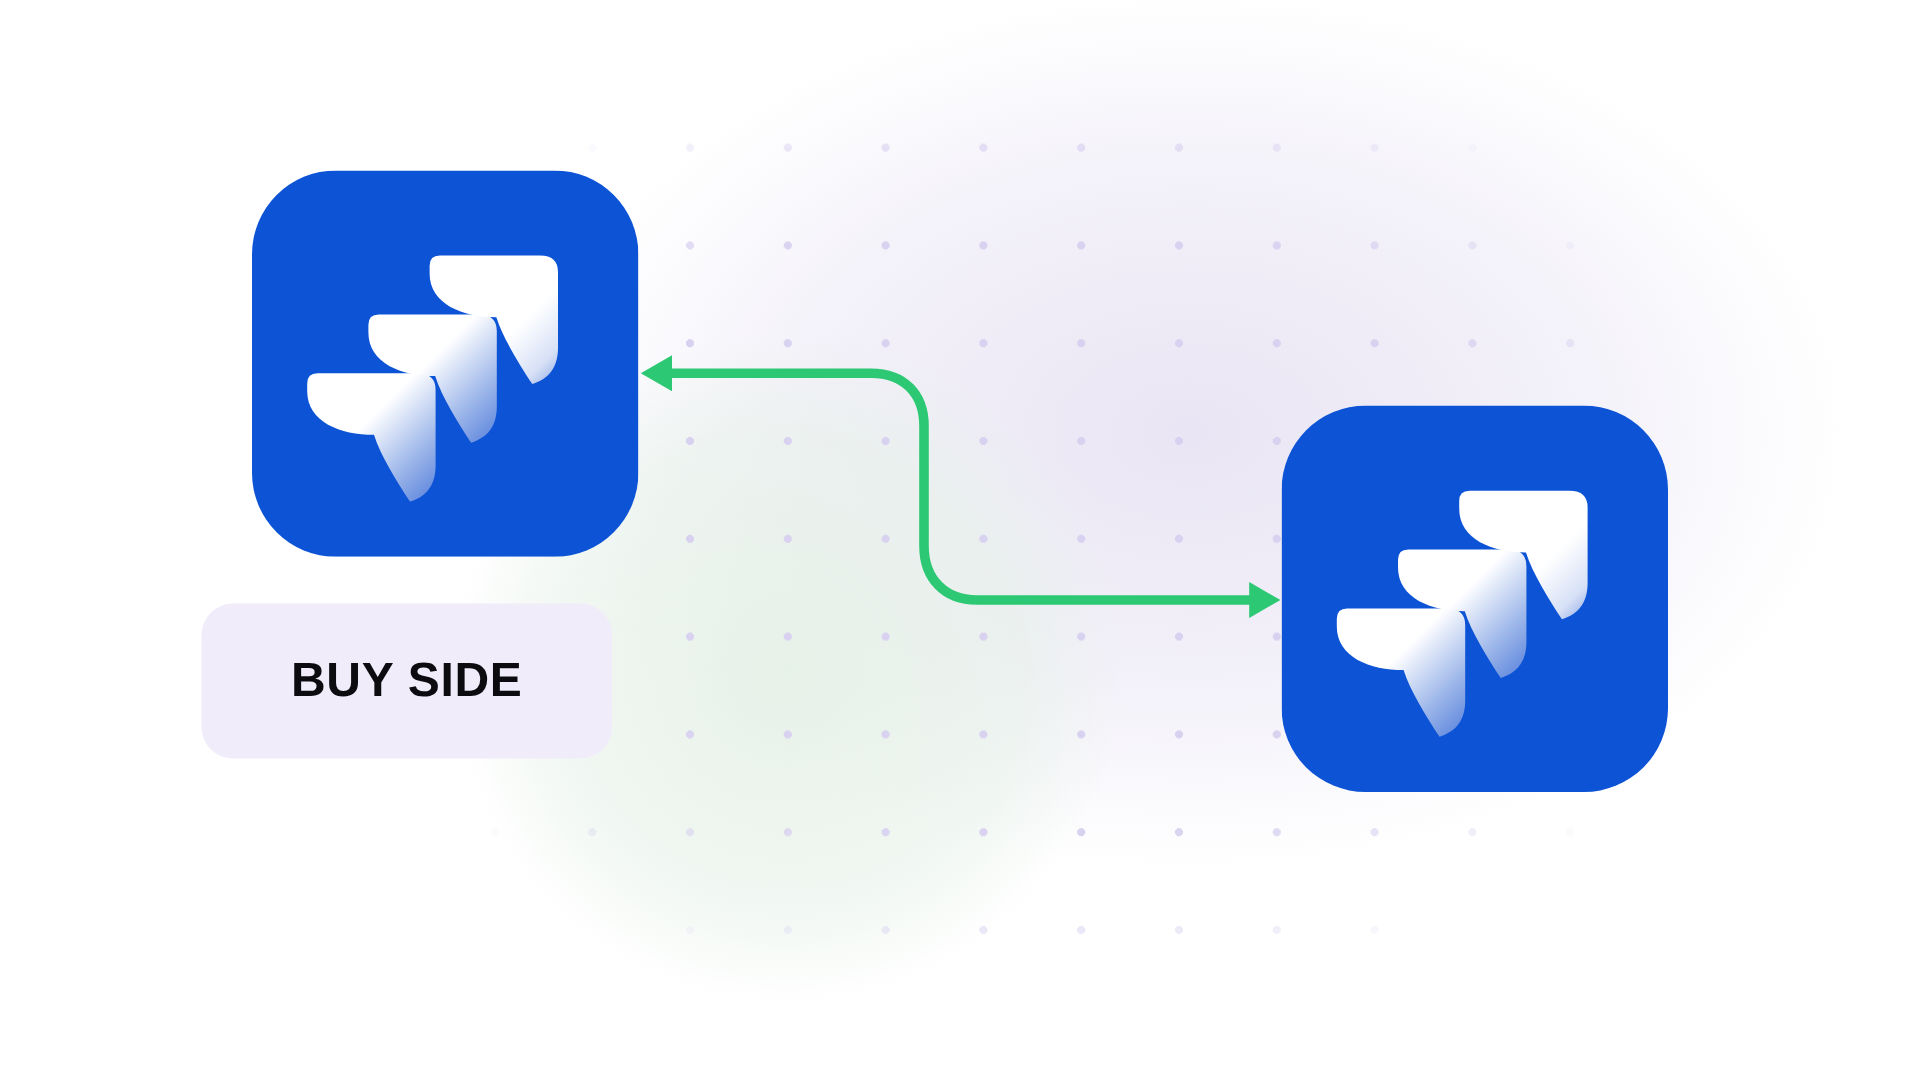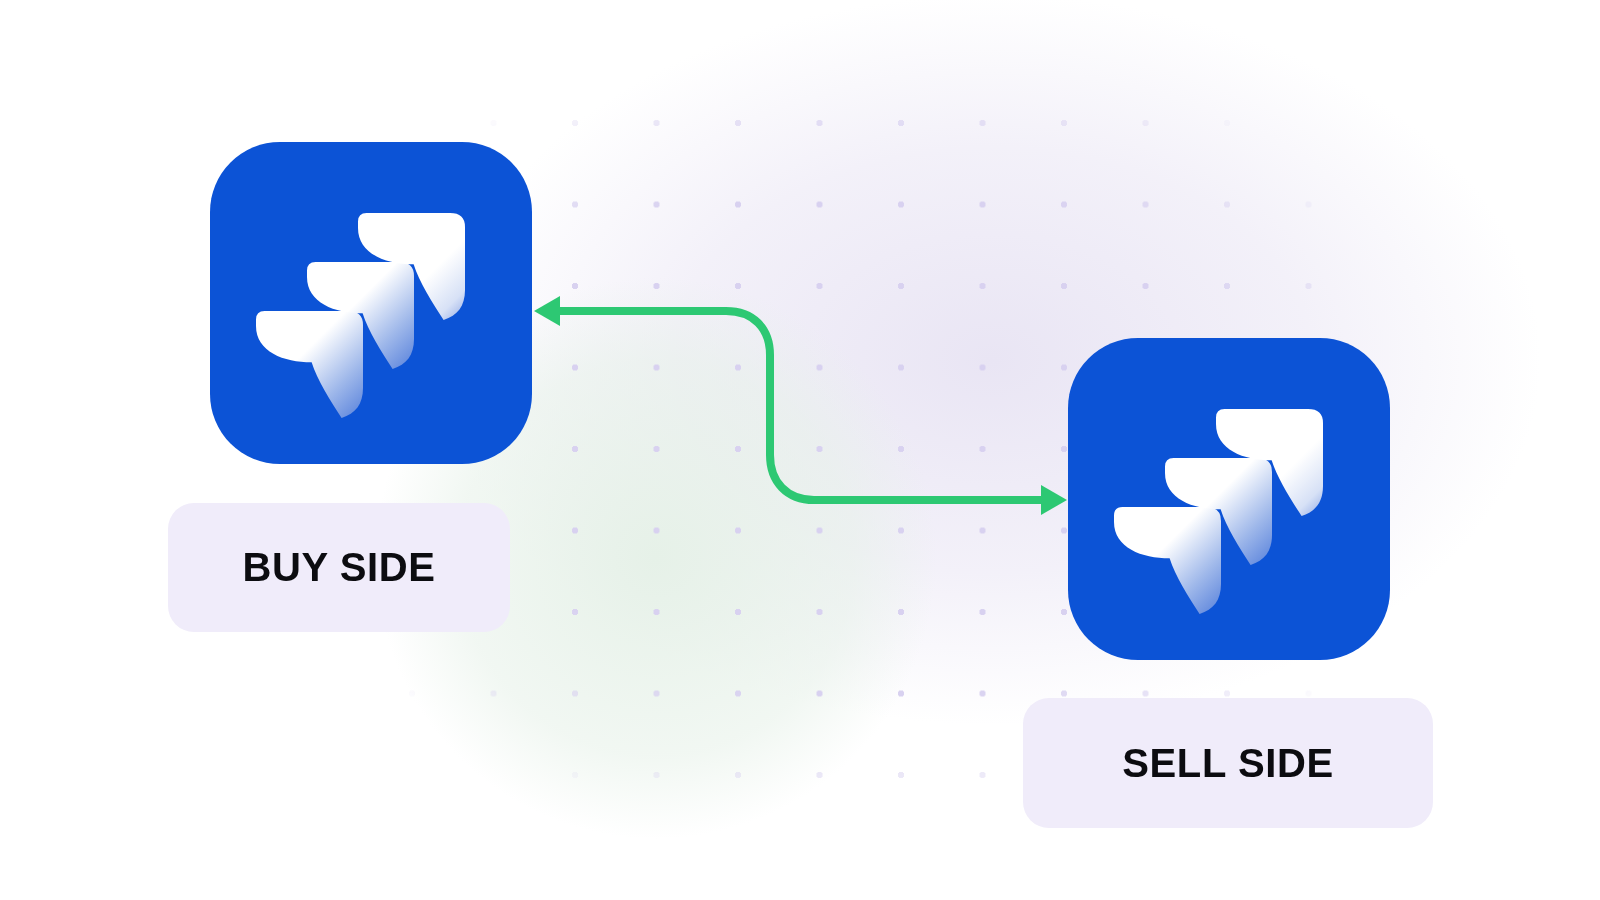--- a/index.html
+++ b/index.html
@@ -121,17 +121,14 @@
     </g>
     <g transform="translate(148,71) scale(1.07)">
       <path fill="url(#gradTop)" d="M 8 0 H 86 Q 100 0 100 13 V 72 C 100 87 93 96 80 100 C 70 85 57 64 52 48 C 26 48 0 38 0 14 L 0 8 Q 0 0 8 0 Z"></path>
     </g>
   </svg>
 
 
   <div class="node-label node-label-buy">
     <span>BUY SIDE</span>
   </div>
-  <div class="node-label node-label-sell">
-    <span>SELL SIDE</span>
-  </div>
 
 </div>
 
 </body></html>

